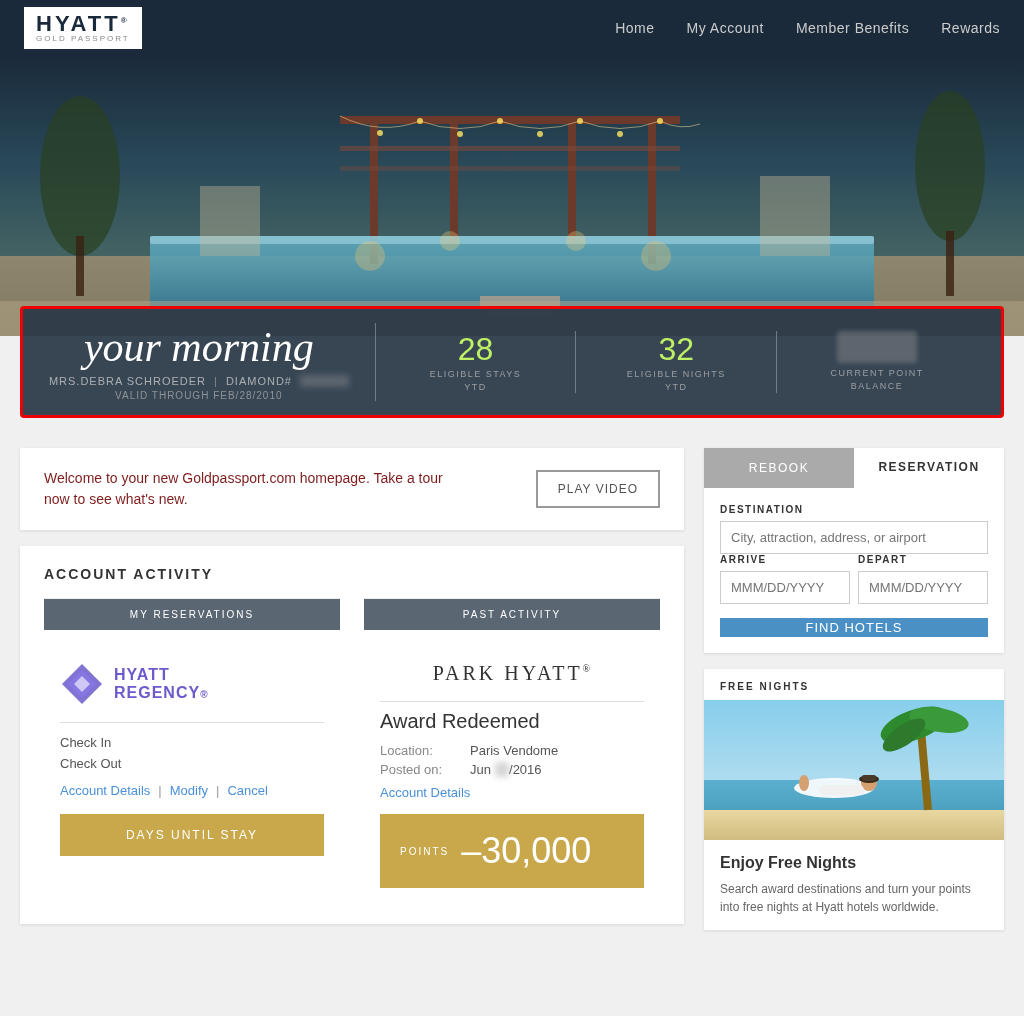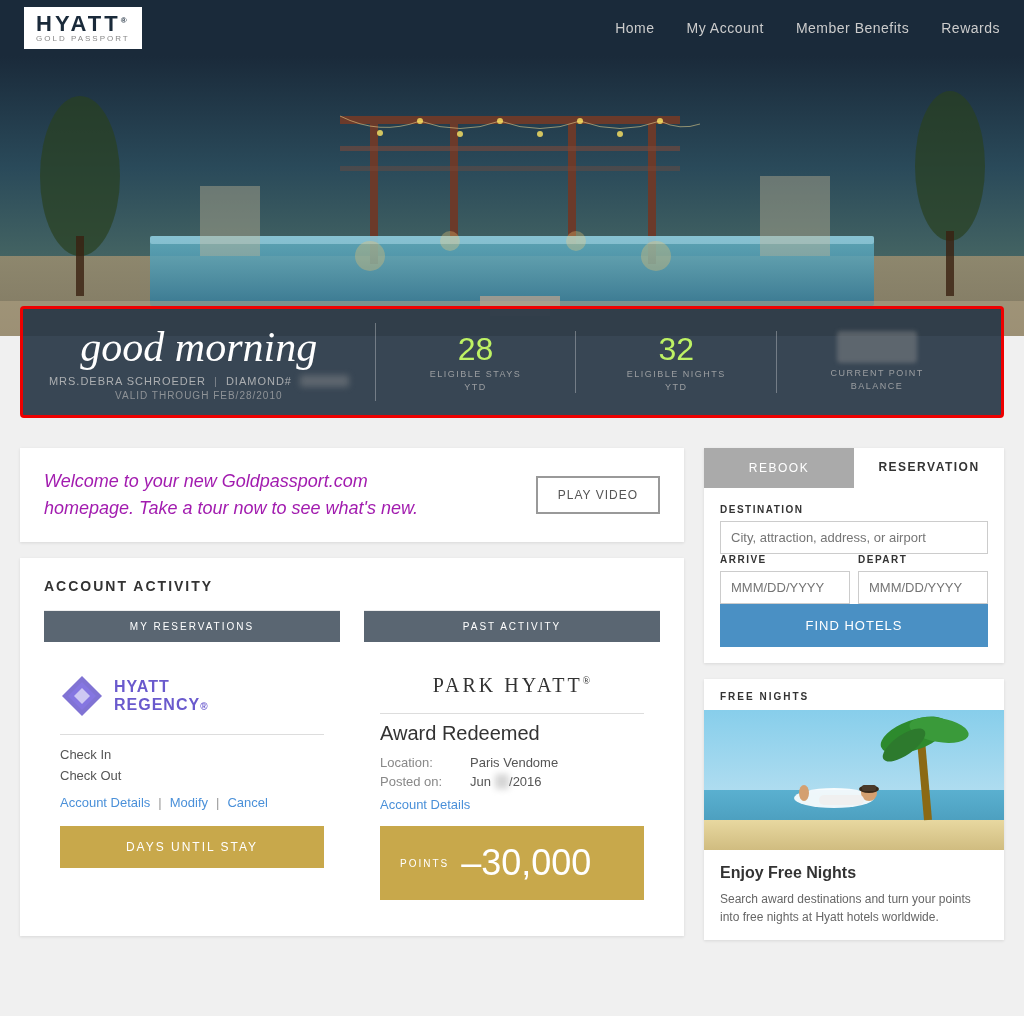--- a/index.html
+++ b/index.html
@@ -143,21 +143,21 @@
 
     
     .welcome-card {
       background: white;
       padding: 20px 24px;
       display: flex;
       align-items: center;
       justify-content: space-between;
       box-shadow: 0 1px 3px rgba(0,0,0,0.1);
     }
-    .welcome-text { font-size: 18px; color: #a21caf; max-width: 400px; line-height: 1.5; font-style: italic; }
+    .welcome-text { font-size: 14px; color: #7f1d1d; max-width: 400px; line-height: 1.5; }
     .play-btn {
       border: 2px solid #999;
       background: white;
       color: #555;
       padding: 10px 20px;
       font-size: 12px;
       letter-spacing: 1px;
       cursor: pointer;
       white-space: nowrap;
     }
@@ -289,25 +289,26 @@
       font-size: 13px;
       color: #a21caf;
     }
     .form-row { display: flex; gap: 8px; }
     .form-row .form-group { flex: 1; }
     .find-btn {
       width: 100%;
       background: #4a90c4;
       color: white;
       border: none;
-      padding: 14px;
+      padding: 2px;
       font-size: 13px;
       letter-spacing: 1px;
       text-transform: uppercase;
       cursor: pointer;
+      margin-top: 14px;
     }
 
     
     .free-nights-card {
       background: white;
       box-shadow: 0 1px 3px rgba(0,0,0,0.1);
     }
     .free-nights-label {
       font-size: 10px;
       letter-spacing: 2px;
@@ -416,21 +417,21 @@
     <circle cx="500" cy="65" r="3" fill="rgba(255,230,100,0.8)"></circle>
     <circle cx="540" cy="78" r="3" fill="rgba(255,230,100,0.8)"></circle>
     <circle cx="580" cy="65" r="3" fill="rgba(255,230,100,0.8)"></circle>
     <circle cx="620" cy="78" r="3" fill="rgba(255,230,100,0.8)"></circle>
     <circle cx="660" cy="65" r="3" fill="rgba(255,230,100,0.8)"></circle>
   </svg>
 </div>
 
 <div class="greeting-bar">
   <div class="greeting-left">
-    <div class="greeting-text">good morning</div>
+    <div class="greeting-text">your morning</div>
     <div class="greeting-member">
       <span>MRS.DEBRA SCHROEDER</span>
       <span class="divider-v">|</span>
       <span>DIAMOND#</span>
       <span class="blurred-text">&nbsp;&nbsp;&nbsp;&nbsp;&nbsp;&nbsp;&nbsp;&nbsp;&nbsp;&nbsp;&nbsp;&nbsp;</span>
     </div>
     <div class="greeting-valid">VALID THROUGH FEB/28/2010</div>
   </div>
   <div class="greeting-stat">
     <div class="stat-number">28</div>

